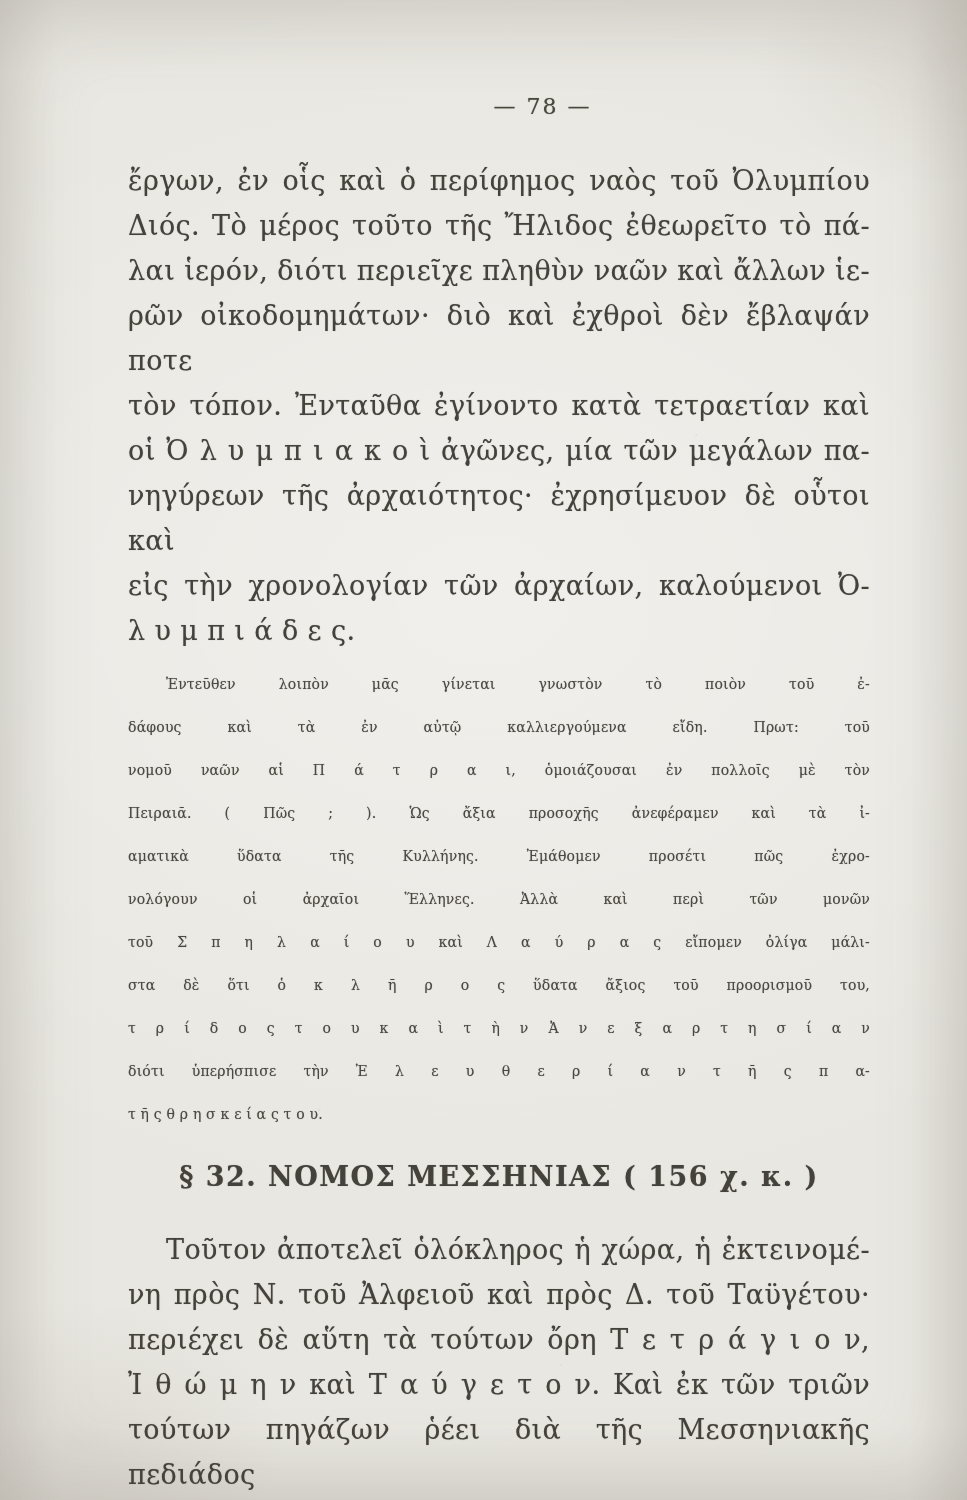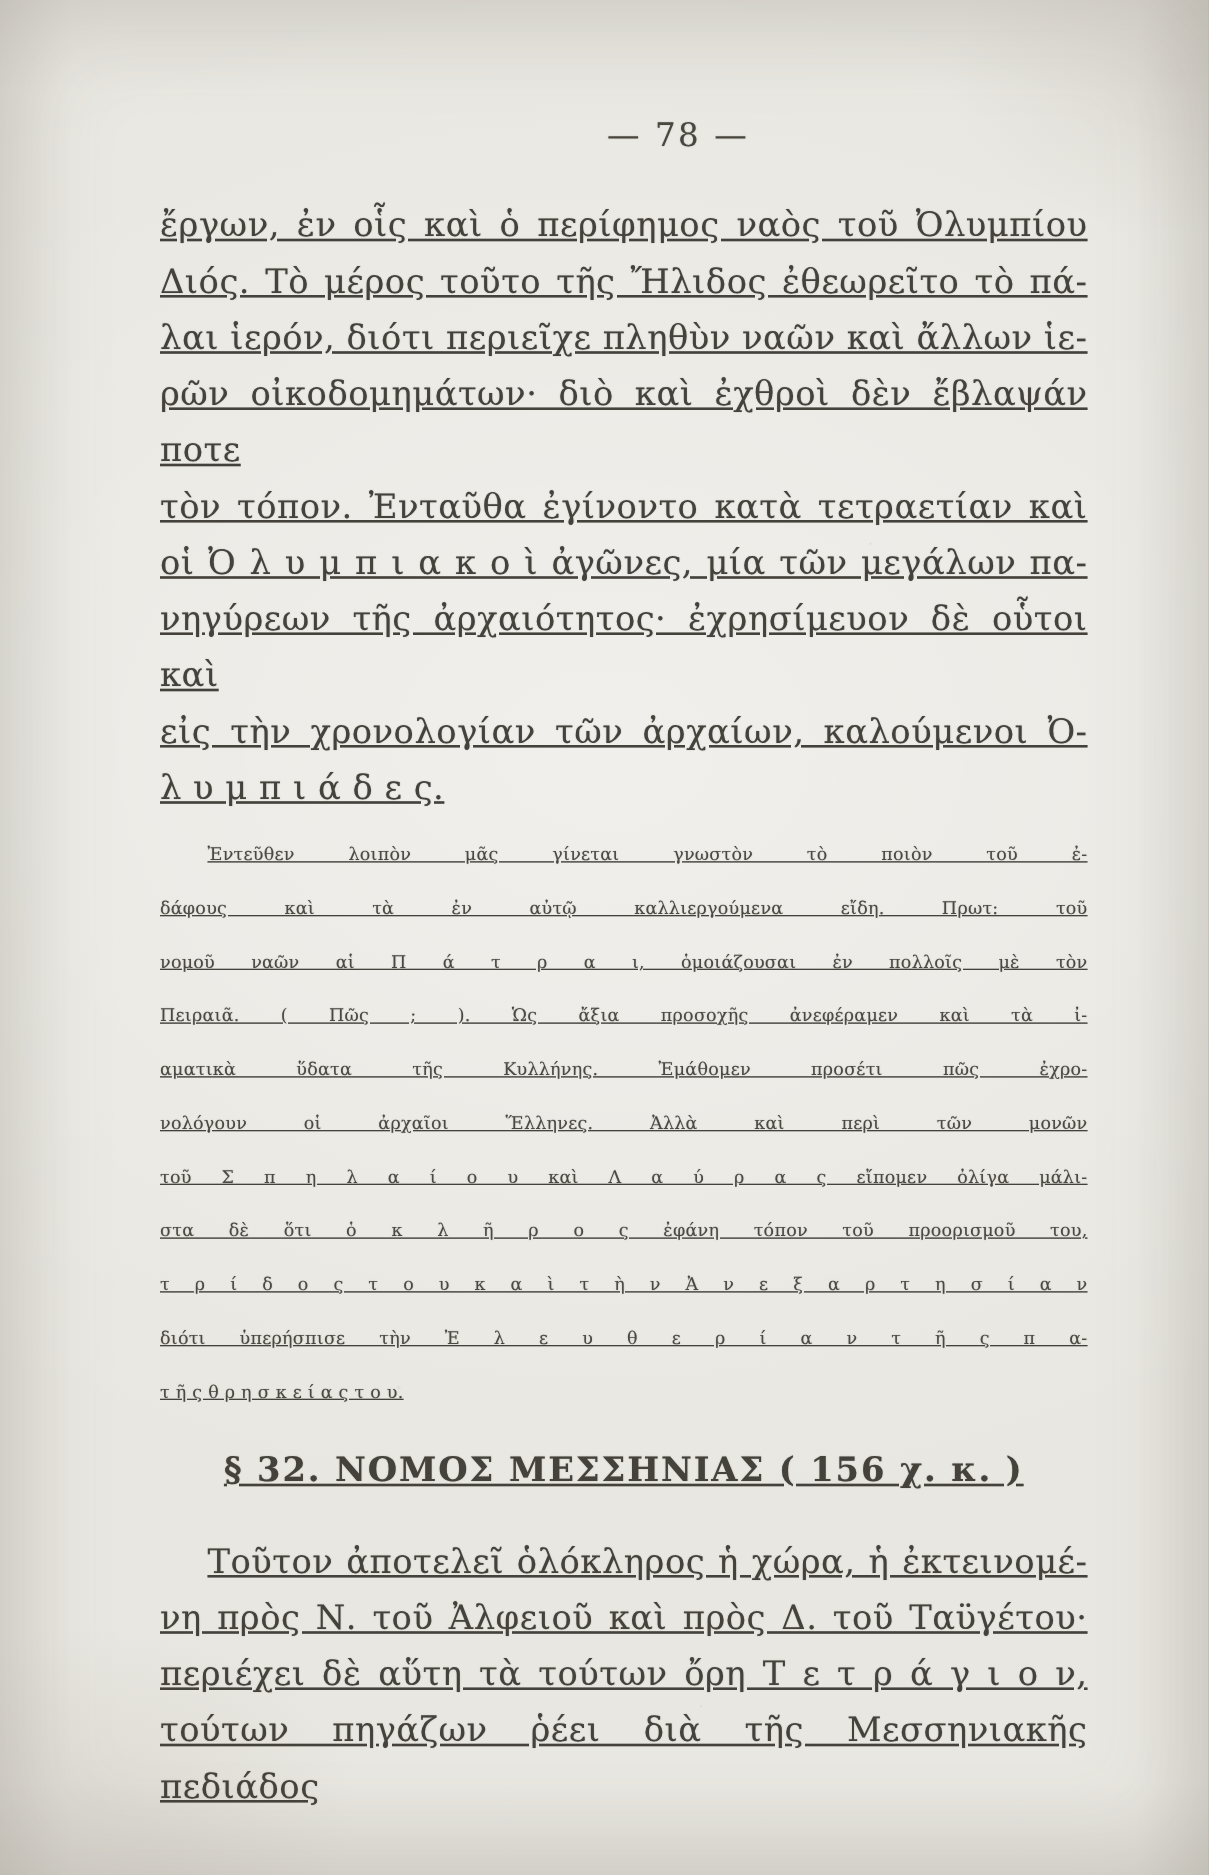--- a/index.html
+++ b/index.html
@@ -27,31 +27,30 @@
       radial-gradient(circle 3px at 33% 74%, rgba(90,85,75,0.09), rgba(90,85,75,0) 70%),
       radial-gradient(circle 2px at 58% 91%, rgba(90,85,75,0.10), rgba(90,85,75,0) 70%),
       radial-gradient(ellipse 300px 200px at 8% 96%, rgba(120,112,98,0.10), rgba(120,112,98,0) 70%),
       radial-gradient(ellipse 260px 180px at 97% 4%, rgba(120,112,98,0.10), rgba(120,112,98,0) 70%);
   }
   .page-number {
     position: absolute;
     top: 94px; left: 0; width: 100%;
     text-align: center;
     text-indent: 118px;
-    font-size: 26px;
+    font-size: 22px;
     letter-spacing: 2px;
     color: #4a473f;
     text-shadow: 0 0 1px rgba(70,66,58,0.45);
   }
   .text-block {
     position: absolute;
     left: 128px;
     top: 158px;
     width: 742px;
-    text-decoration: underline;
   }
   .line {
     text-align: justify;
     text-align-last: justify;
     white-space: normal;
     text-shadow: 0 0 1px rgba(70,66,58,0.40);
   }
   .para-large .line {
     font-size: 27px;
     line-height: 45px;
@@ -100,29 +99,30 @@
     </div>
 
     <div class="paragraph para-small para-2">
       <div class="line indent">Ἐντεῦθεν λοιπὸν μᾶς γίνεται γνωστὸν τὸ ποιὸν τοῦ ἐ-</div>
       <div class="line">δάφους καὶ τὰ ἐν αὐτῷ καλλιεργούμενα εἴδη. Πρωτ: τοῦ</div>
       <div class="line">νομοῦ ναῶν αἱ Π ά τ ρ α ι, ὁμοιάζουσαι ἐν πολλοῖς μὲ τὸν</div>
       <div class="line">Πειραιᾶ. ( Πῶς ; ). Ὡς ἄξια προσοχῆς ἀνεφέραμεν καὶ τὰ ἰ-</div>
       <div class="line">αματικὰ ὕδατα τῆς Κυλλήνης. Ἐμάθομεν προσέτι πῶς ἐχρο-</div>
       <div class="line">νολόγουν οἱ ἀρχαῖοι Ἕλληνες. Ἀλλὰ καὶ περὶ τῶν μονῶν</div>
       <div class="line">τοῦ Σ π η λ α ί ο υ καὶ Λ α ύ ρ α ς εἴπομεν ὀλίγα μάλι-</div>
-      <div class="line">στα δὲ ὅτι ὁ κ λ ῆ ρ ο ς ἐφάνη τόπον τοῦ προορισμοῦ του,</div>
+      <div class="line">στα δὲ ὅτι ὁ κ λ ῆ ρ ο ς ὕδατα ἄξιος τοῦ προορισμοῦ του,</div>
       <div class="line">τ ρ ί δ ο ς τ ο υ κ α ὶ τ ὴ ν Ἀ ν ε ξ α ρ τ η σ ί α ν</div>
       <div class="line">διότι ὑπερήσπισε τὴν Ἐ λ ε υ θ ε ρ ί α ν τ ῆ ς π α-</div>
       <div class="line last">τ ῆ ς θ ρ η σ κ ε ί α ς τ ο υ.</div>
     </div>
 
     <div class="section-heading">§ 32. ΝΟΜΟΣ ΜΕΣΣΗΝΙΑΣ ( 156 χ. κ. )</div>
 
     <div class="paragraph para-large para-3">
       <div class="line indent">Τοῦτον ἀποτελεῖ ὁλόκληρος ἡ χώρα, ἡ ἐκτεινομέ-</div>
       <div class="line">νη πρὸς Ν. τοῦ Ἀλφειοῦ καὶ πρὸς Δ. τοῦ Ταϋγέτου·</div>
       <div class="line">περιέχει δὲ αὕτη τὰ τούτων ὄρη Τ ε τ ρ ά γ ι ο ν,</div>
+      <div class="line">Ἰ θ ώ μ η ν καὶ Τ α ύ γ ε τ ο ν. Καὶ ἐκ τῶν τριῶν</div>
       <div class="line">τούτων πηγάζων ῥέει διὰ τῆς Μεσσηνιακῆς πεδιάδος</div>
     </div>
 
   </div>
 </div>
 
 </body></html>

